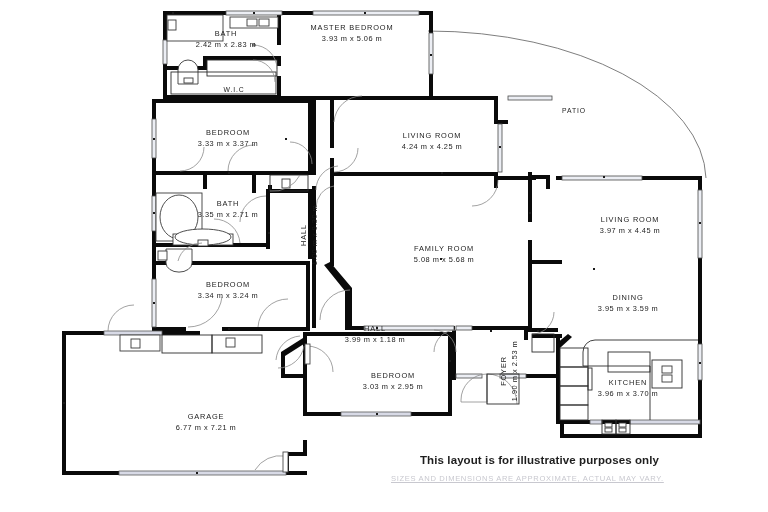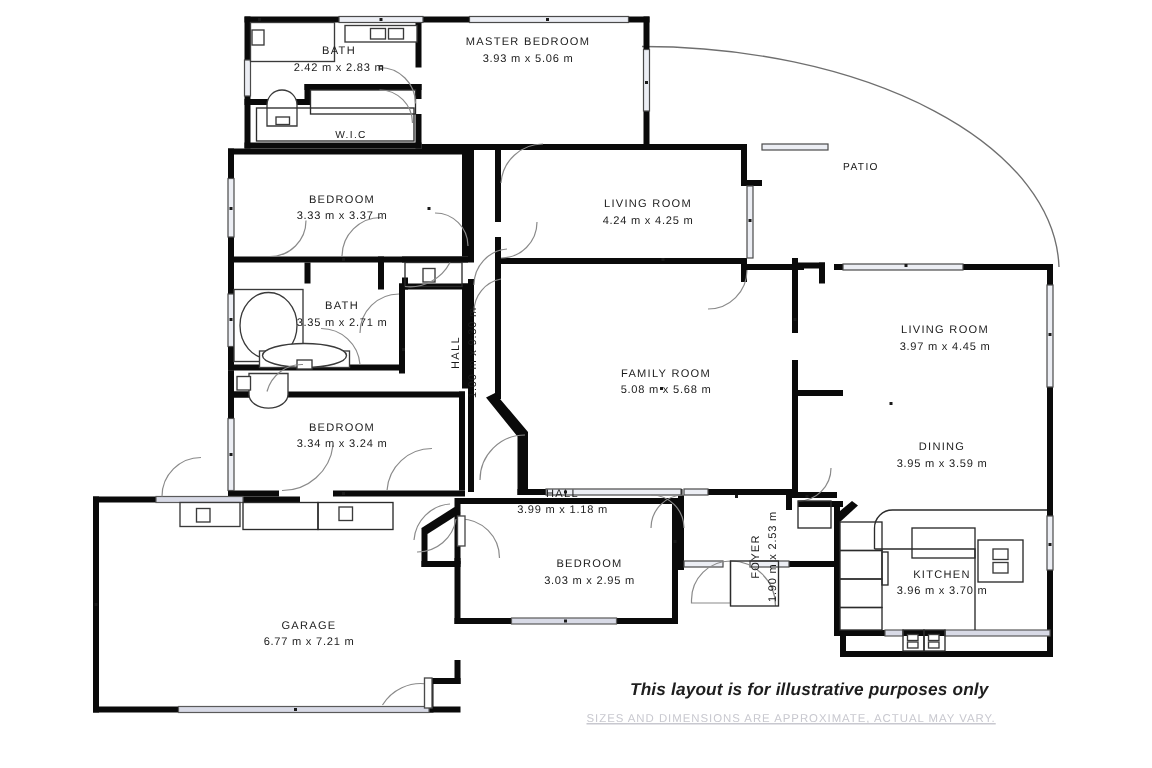--- a/index.html
+++ b/index.html
@@ -421,17 +421,17 @@
           <text class="rlabel" x="506" y="371">FOYER</text>
           <text class="rdim" x="506" y="382">1.90 m x 2.53 m</text>
         </g>
         <g>
           <text class="rlabel" x="206" y="419">GARAGE</text>
           <text class="rdim" x="206" y="430">6.77 m x 7.21 m</text>
         </g>
       </g>
   </svg>
 
-  <div class="footnote-main" style="left:420px; top:454px;font-style:italic;">This layout is for illustrative purposes only</div>
+  <div class="footnote-main" style="left:420px; top:454px;">This layout is for illustrative purposes only</div>
 
   <div class="footnote-sub" style="left:391px; top:474px;text-decoration:underline;">SIZES AND DIMENSIONS ARE APPROXIMATE, ACTUAL MAY VARY.</div>
 
 </div>
 
 </body></html>

